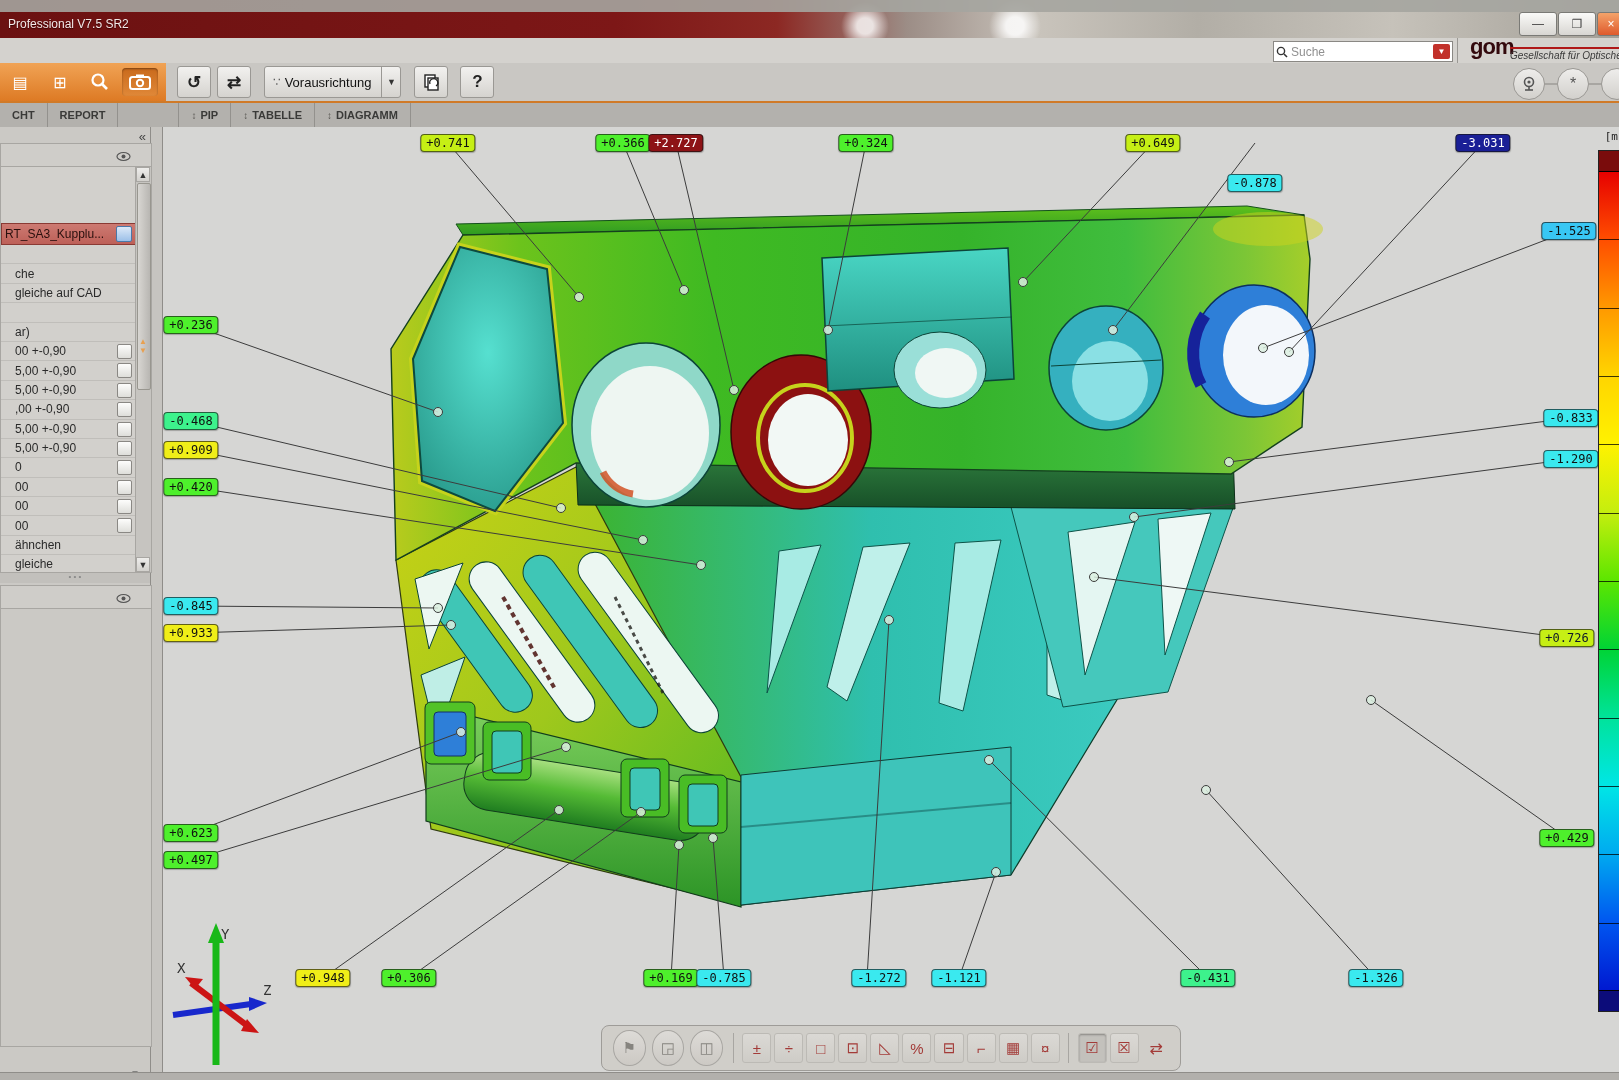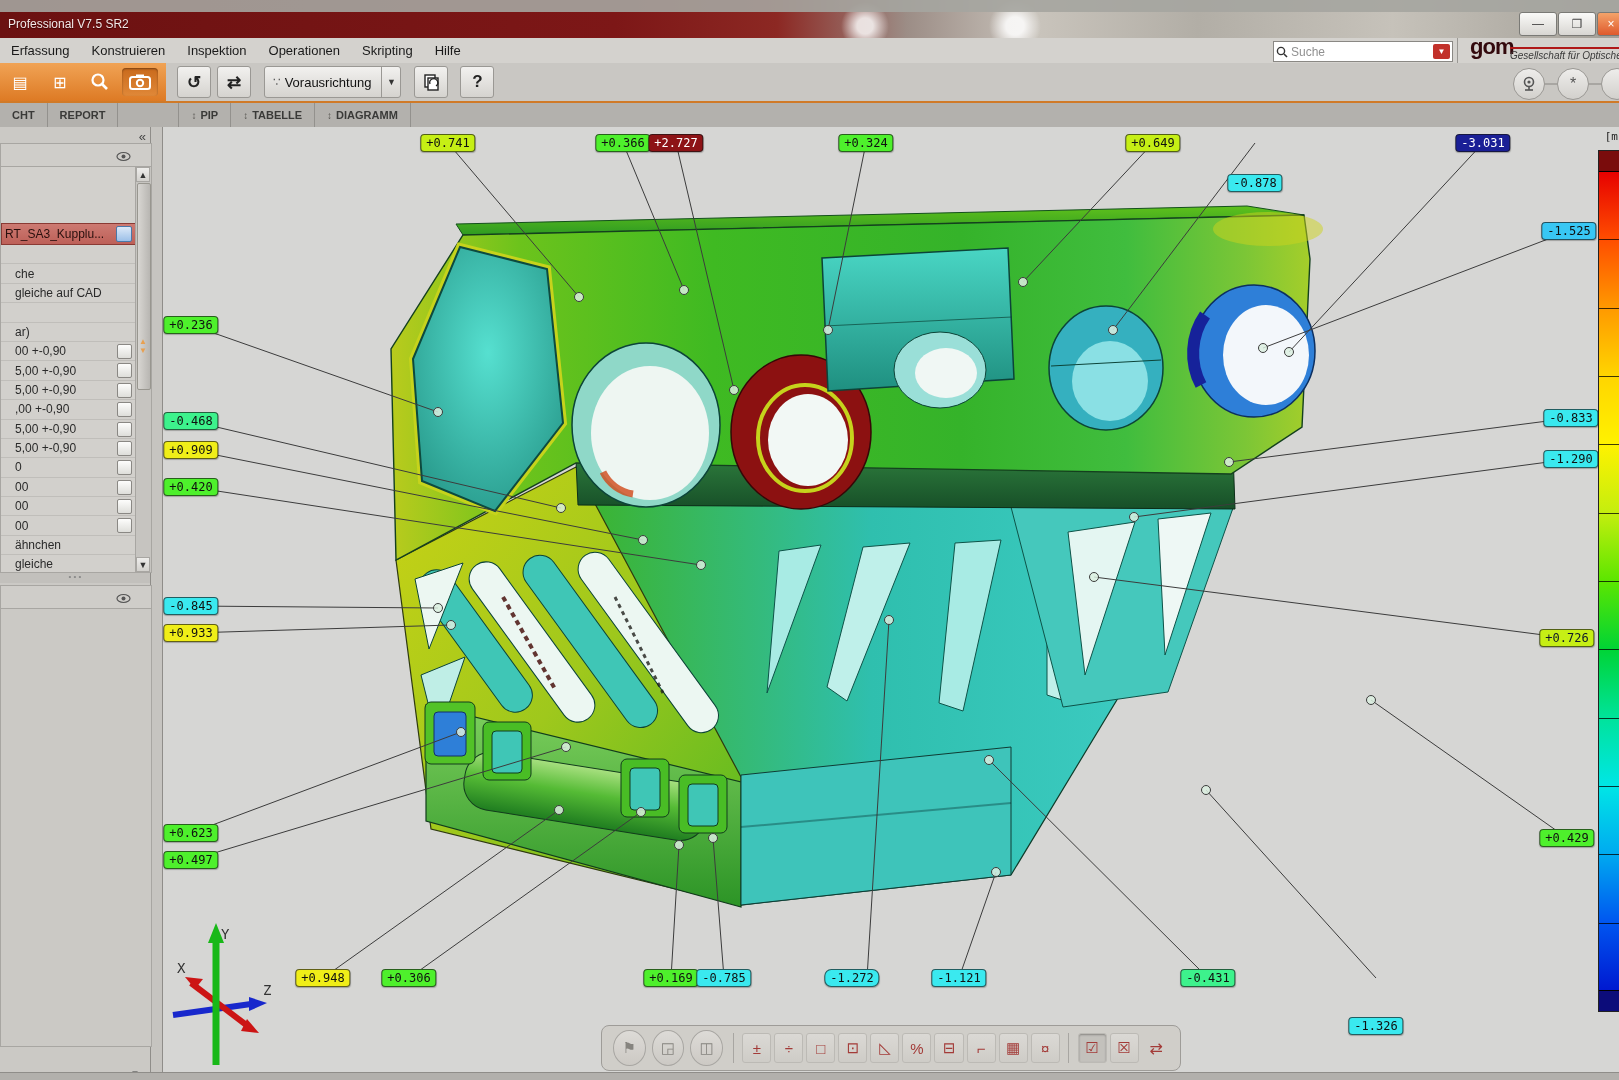--- a/index.html
+++ b/index.html
@@ -116,28 +116,20 @@
   <div class="titlebar">
     <span class="title-text">Professional V7.5 SR2</span>
     <div class="winbtns">
       <div class="winbtn">—</div>
       <div class="winbtn">❐</div>
       <div class="winbtn close">×</div>
     </div>
   </div>
 
   <div class="menubar">
-    <div id="menu-items" style="display:flex;">
-        <div class="menu-item">Erfassung</div>
-        <div class="menu-item">Konstruieren</div>
-        <div class="menu-item">Inspektion</div>
-        <div class="menu-item">Operationen</div>
-        <div class="menu-item">Skripting</div>
-        <div class="menu-item">Hilfe</div>
-      </div>
     <div class="searchbox">
       <svg width="12" height="12">
         <circle cx="5" cy="5" r="3.6" fill="none" stroke="#333" stroke-width="1.4"></circle>
         <line x1="8" y1="8" x2="11" y2="11" stroke="#333" stroke-width="1.6"></line>
       </svg>
       <span class="search-ph">Suche</span>
       <span class="search-drop">▼</span>
     </div>
     <div class="brand">
       <span class="brand-name">gom</span>
@@ -482,24 +474,24 @@
         <div class="anno" style="left: 28px; top: 323px; background: rgb(240, 238, 24); color: rgb(16, 16, 16);">+0.909</div>
         <div class="anno" style="left: 28px; top: 360px; background: rgb(78, 240, 44); color: rgb(16, 16, 16);">+0.420</div>
         <div class="anno" style="left: 28px; top: 479px; background: rgb(58, 233, 239); color: rgb(16, 16, 16);">-0.845</div>
         <div class="anno" style="left: 28px; top: 506px; background: rgb(240, 238, 24); color: rgb(16, 16, 16);">+0.933</div>
         <div class="anno" style="left: 28px; top: 706px; background: rgb(78, 240, 44); color: rgb(16, 16, 16);">+0.623</div>
         <div class="anno" style="left: 28px; top: 733px; background: rgb(78, 240, 44); color: rgb(16, 16, 16);">+0.497</div>
         <div class="anno" style="left: 160px; top: 851px; background: rgb(240, 238, 24); color: rgb(16, 16, 16);">+0.948</div>
         <div class="anno" style="left: 246px; top: 851px; background: rgb(78, 240, 44); color: rgb(16, 16, 16);">+0.306</div>
         <div class="anno" style="left: 508px; top: 851px; background: rgb(78, 240, 44); color: rgb(16, 16, 16);">+0.169</div>
         <div class="anno" style="left: 561px; top: 851px; background: rgb(58, 233, 239); color: rgb(16, 16, 16);">-0.785</div>
-        <div class="anno" style="left: 689px; top: 851px; background: rgb(58, 233, 239); color: rgb(16, 16, 16); border-radius: 7px;">-1.272</div>
+        <div class="anno" style="left: 716px; top: 851px; background: rgb(58, 233, 239); color: rgb(16, 16, 16);">-1.272</div>
         <div class="anno" style="left: 796px; top: 851px; background: rgb(58, 233, 239); color: rgb(16, 16, 16);">-1.121</div>
         <div class="anno" style="left: 1045px; top: 851px; background: rgb(61, 242, 140); color: rgb(16, 16, 16);">-0.431</div>
-        <div class="anno" style="left: 1213px; top: 851px; background: rgb(58, 233, 239); color: rgb(16, 16, 16); margin-top: 48px;">-1.326</div>
+        <div class="anno" style="left: 1213px; top: 851px; background: rgb(58, 233, 239); color: rgb(16, 16, 16);">-1.326</div>
       </div>
 
     <div class="scale-unit">[m</div>
     <div class="colorbar" id="colorbar" style="background: linear-gradient(rgb(230, 0, 0) 20px, rgb(255, 77, 0) 88px, rgb(255, 153, 0) 157px, rgb(255, 213, 0) 225px, rgb(255, 242, 0) 293px, rgb(196, 238, 14) 362px, rgb(92, 230, 0) 430px, rgb(0, 212, 53) 498px, rgb(0, 227, 155) 567px, rgb(0, 230, 230) 635px, rgb(0, 170, 240) 703px, rgb(0, 85, 240) 772px, rgb(0, 24, 208) 840px);">
         <div style="position: absolute; top: 0px; left: 0px; width: 100%; height: 20px; background: rgb(122, 12, 12); border-bottom: 1px solid rgb(0, 0, 0);"></div>
         <div style="position: absolute; bottom: 0px; left: 0px; width: 100%; height: 20px; background: rgb(12, 12, 122); border-top: 1px solid rgb(0, 0, 0);"></div>
         <div class="cb-seg-line" style="top: 88px;"></div>
         <div class="cb-seg-line" style="top: 157px;"></div>
         <div class="cb-seg-line" style="top: 225px;"></div>
         <div class="cb-seg-line" style="top: 293px;"></div>

